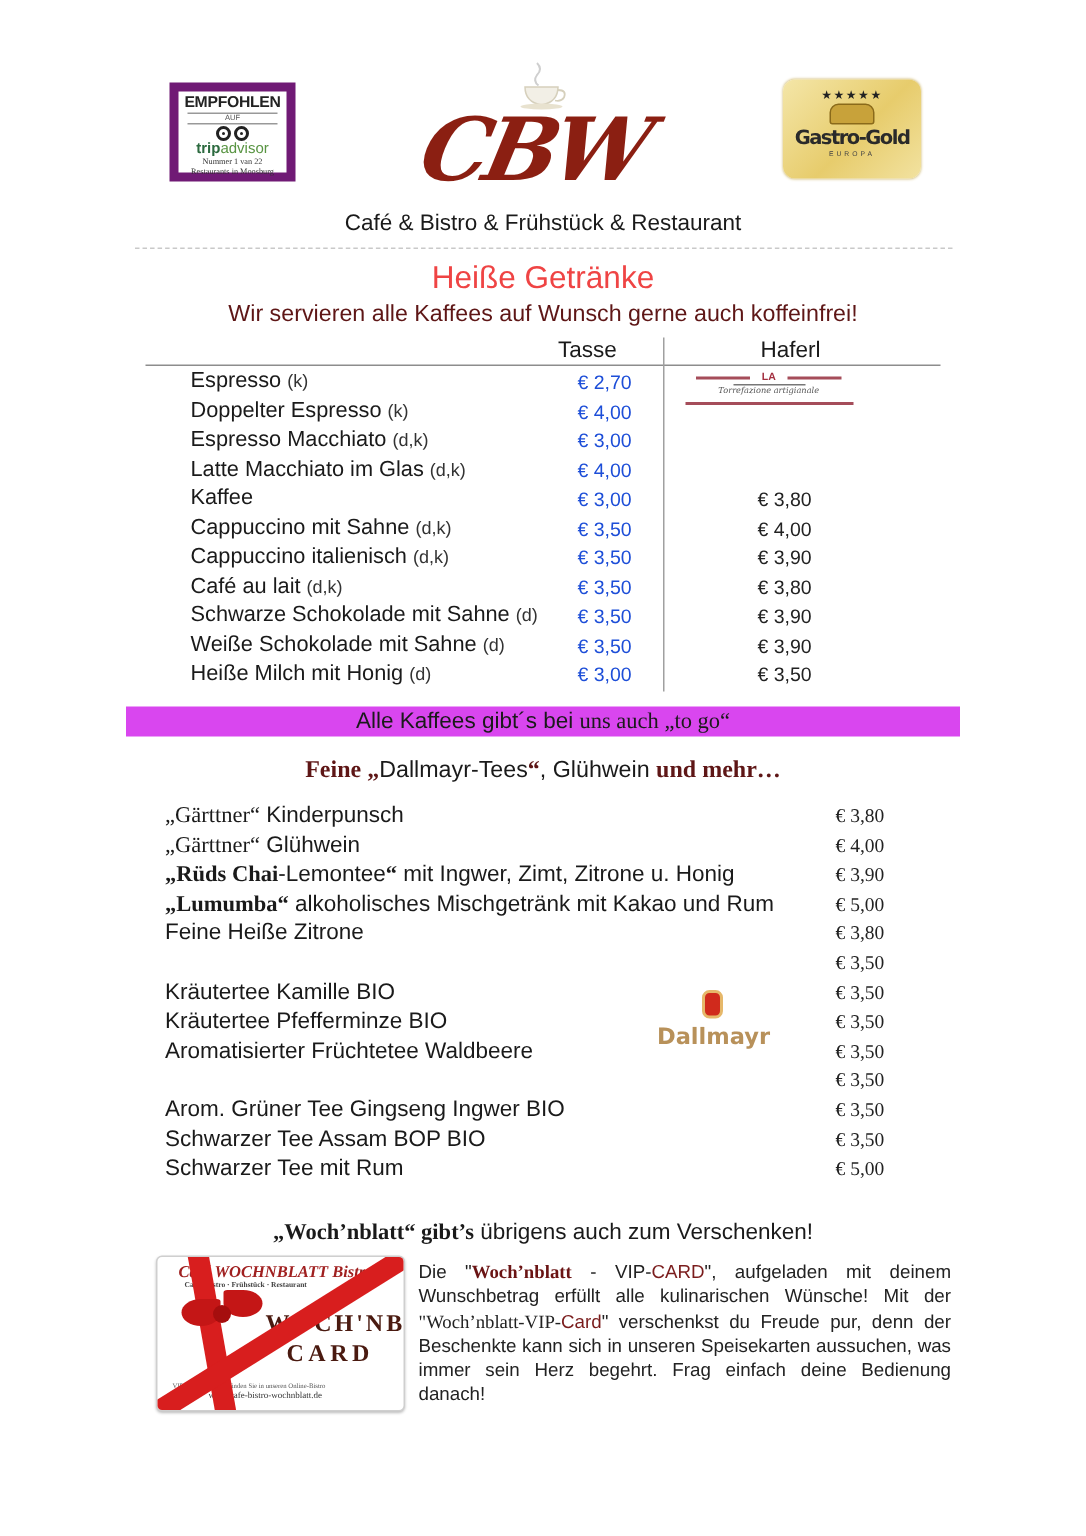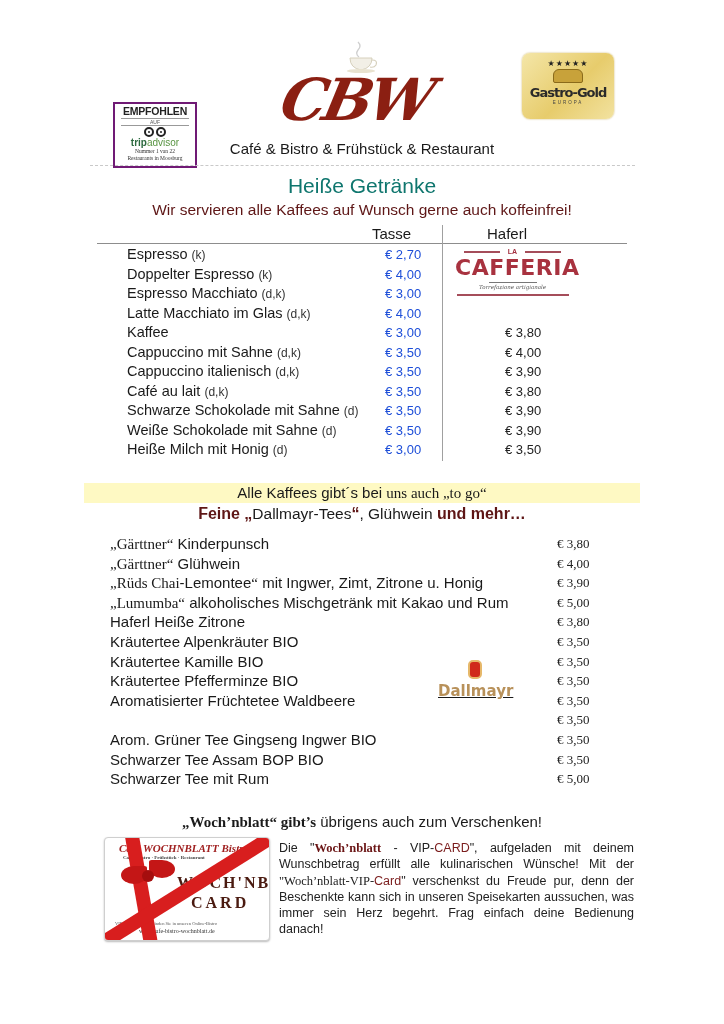--- a/index.html
+++ b/index.html
@@ -1,22 +1,22 @@
 <!DOCTYPE html>
 <html><head>
 <meta charset="utf-8">
 <style>
   html, body { margin:0; padding:0; background:#ffffff; }
   body { width:724px; height:1024px; position:relative; overflow:hidden;
          font-family:"Liberation Sans", sans-serif; color:#1a1a1a; }
   .abs { position:absolute; }
 
   
-  .tripadvisor { left:113px; top:55px; width:84px; height:66px; border:2px solid #701a75; background:#fff;
-                 text-align:center; box-sizing:border-box; padding-top:2px;margin-top:47px; }
+  .tripadvisor { left:113px; top:55px; width:84px; height:66px; border:6px solid #701a75; background:#fff;
+                 text-align:center; box-sizing:border-box; padding-top:2px; }
   .ta-emp { font-weight:bold; font-size:10.5px; letter-spacing:-0.2px; color:#222; line-height:11px; }
   .ta-auf { font-size:5px; color:#555; line-height:6px; border-top:1px solid #999; border-bottom:1px solid #999; margin:1px 6px; }
   .ta-owl { display:flex; justify-content:center; gap:2px; margin-top:1px; }
   .ta-eye { width:10px; height:10px; border:2px solid #222; border-radius:50%; box-sizing:border-box; position:relative; }
   .ta-eye::after { content:""; position:absolute; left:2px; top:2px; width:2px; height:2px; background:#222; border-radius:50%; }
   .ta-brand { font-size:10px; font-weight:bold; line-height:11px; }
   .ta-brand .trip { color:#2c6a3f; }
   .ta-brand .adv { color:#589442; font-weight:normal; }
   .ta-small { font-family:"Liberation Serif", serif; font-size:5.5px; line-height:6.5px; color:#333; }
 
@@ -27,57 +27,57 @@
   .gastro { left:522px; top:53px; width:92px; height:66px; border-radius:8px;
             background:linear-gradient(135deg,#f4e6a8,#e7cc6c 55%,#f2e2a0); box-shadow:0 0 2px #c9b060; text-align:center; }
   .g-stars { font-size:8px; color:#222; letter-spacing:1px; margin-top:6px; line-height:9px; }
   .g-crown { width:28px; height:12px; margin:1px auto 0; background:#c8a23a; border-radius:6px 6px 2px 2px; border:1px solid #8a6a1a; }
   .g-name { font-family:"DejaVu Sans", sans-serif; font-size:13px; font-weight:bold; color:#2a2a2a; letter-spacing:-1px; line-height:15px; margin-top:2px; }
   .g-eu { font-size:4.5px; letter-spacing:2px; color:#444; }
 
   .tagline { left:0; width:724px; top:140px; text-align:center; font-size:15px; color:#1a1a1a; }
   .dash-line { left:90px; width:545px; top:165px; border-top:1px dashed #c9c9c9; }
 
-  .title { left:0; width:724px; top:174px; text-align:center; font-size:21px; color:#0f766e; }
+  .title { left:0; width:724px; top:174px; text-align:center; font-size:21px; color:#ef4444; }
   .subtitle { left:0; width:724px; top:201px; text-align:center; font-size:15.5px; color:#5e1616; }
 
   
   .th { top:225px; font-size:15px; color:#1a1a1a; }
   .th-tasse { left:372px; }
-  .th-haferl { left:487px; }
+  .th-haferl { left:507px; }
   .hline { left:97px; width:530px; top:243px; border-top:1px solid #8d8d8d; }
   .vline { left:442px; top:225px; height:236px; border-left:1px solid #a0a0a0; }
 
   .drink-list { left:127px; top:245px; }
   .drink-row { height:19.5px; font-size:14.5px; line-height:19.5px; white-space:nowrap; position:relative; width:430px; }
   .drink-row .note { font-size:12px; color:#333; }
   .drink-row .p1 { position:absolute; left:258px; font-size:13px; color:#1d4ed8; }
   .drink-row .p2 { position:absolute; left:378px; font-size:13px; color:#222; }
 
   .cafferia { left:455px; top:248px; width:115px; height:70px; text-align:center; }
   .caf-la { display:flex; align-items:center; justify-content:center; gap:8px; font-size:7px; font-weight:bold; color:#a33040; }
   .caf-la span.bar { width:36px; border-top:2px solid #a54d5a; display:inline-block; }
   .caf-name { font-family:"DejaVu Sans", sans-serif; font-weight:bold; font-size:22px; color:#a8323f; letter-spacing:0.5px; line-height:26px; }
   .caf-mid { width:48px; margin:1px auto; border-top:1px solid #777; }
   .caf-sub { font-family:"DejaVu Serif", serif; font-style:italic; font-size:5.5px; color:#555; }
   .caf-bot { width:112px; margin:4px auto 0; border-top:2px solid #a54d5a; }
 
-  .togo-band { left:84px; width:556px; top:471px; height:20px; background:#fef9c3; text-align:center; font-size:15px; line-height:20px;margin-top:12px; }
+  .togo-band { left:84px; width:556px; top:471px; height:20px; background:#d946ef; text-align:center; font-size:15px; line-height:20px; }
   .togo-band .serif { font-family:"Liberation Serif", serif; }
 
   .tea-title { left:0; width:724px; top:505px; text-align:center; font-size:15.5px; }
-  .tea-title .b { font-family:Liberation Sans, sans-serif; font-weight:bold; color:#5e1616; font-size:16px; }
+  .tea-title .b { font-family:Liberation Serif, serif; font-weight:bold; color:#5e1616; font-size:16px; }
 
   .tea-list { left:110px; top:534px; }
   .tea-row { height:19.6px; line-height:19.6px; font-size:15px; white-space:nowrap; position:relative; width:490px; }
   .tea-row .q { font-family:"Liberation Serif", serif; }
-  .tea-row .bq { font-family:"Liberation Serif", serif; font-weight:normal; }
+  .tea-row .bq { font-family:"Liberation Serif", serif; font-weight:bold; }
   .tea-row .price { position:absolute; left:447px; font-family:"Liberation Serif", serif; font-size:13px; color:#222; }
 
-  .dallmayr { left:438px; top:660px; width:74px; height:50px; text-align:left;text-decoration:underline; }
+  .dallmayr { left:438px; top:660px; width:74px; height:50px; text-align:left; }
   .d-crest { width:10px; height:15px; margin:0 auto; background:#d02a1c; border-radius:5px 5px 5px 5px; border:2px solid #e6b86a; box-sizing:content-box; }
   .d-name { font-family:"DejaVu Sans", sans-serif; font-weight:bold; font-size:15px; color:#b8915a; margin-top:3px; }
 
   .gift-title { left:0; width:724px; top:813px; text-align:center; font-size:15px; }
   .gift-title .b { font-family:"Liberation Serif", serif; font-weight:bold; }
 
   .vip-card { left:104px; top:837px; width:164px; height:102px; border:1px solid #cfcfcf; border-radius:4px; background:#fff;
               overflow:hidden; box-shadow:0 1px 2px #bbb; }
   .vc-top { position:absolute; left:14px; top:4px; font-family:"Liberation Serif", serif; font-style:italic; font-weight:bold; font-size:11px; color:#a02020; }
   .vc-sub { position:absolute; left:18px; top:17px; font-family:"Liberation Serif", serif; font-weight:bold; font-size:5px; color:#444; width:130px; }
@@ -152,41 +152,40 @@
   <div class="drink-row"><span>Weiße Schokolade mit Sahne</span> <span class="note">(d)</span><span class="p1">€ 3,50</span><span class="p2">€ 3,90</span></div>
   <div class="drink-row"><span>Heiße Milch mit Honig </span> <span class="note">(d)</span><span class="p1">€ 3,00</span><span class="p2">€ 3,50</span></div>
 </div>
 
 <div class="abs cafferia">
   <div class="caf-la">
       <span class="bar"></span>
       <span>LA</span>
       <span class="bar"></span>
     </div>
-  <div class="caf-name">CAFFERIA</div>
   <div class="caf-mid"></div>
   <div class="caf-sub">Torrefazione artigianale</div>
   <div class="caf-bot"></div>
 </div>
 
 <div class="abs togo-band">
   <span>Alle Kaffees gibt´s bei </span><span class="serif">uns auch „to go“</span>
 </div>
 
 <div class="abs tea-title">
   <span class="b">Feine „</span><span>Dallmayr-Tees</span><span class="b">“</span><span>, Glühwein </span><span class="b">und mehr…</span>
 </div>
 
 <div class="abs tea-list">
   <div class="tea-row"><span class="q">„Gärttner“</span><span> Kinderpunsch</span><span class="price">€ 3,80</span></div>
   <div class="tea-row"><span class="q">„Gärttner“</span><span> Glühwein</span><span class="price">€ 4,00</span></div>
   <div class="tea-row"><span class="bq">„Rüds Chai</span><span>-Lemontee</span><span class="bq">“</span><span> mit Ingwer, Zimt, Zitrone u. Honig</span><span class="price">€ 3,90</span></div>
   <div class="tea-row"><span class="bq">„Lumumba“</span><span> alkoholisches Mischgetränk mit Kakao und Rum</span><span class="price">€ 5,00</span></div>
-  <div class="tea-row"><span>Haferl Heiße Zitrone</span><span class="price">€ 3,80</span></div>
-  <div class="tea-row"><span>Kräutertee Alpenkräuter BIO</span><span class="price">€ 3,50</span></div>
+  <div class="tea-row"><span>Feine Heiße Zitrone</span><span class="price">€ 3,80</span></div>
+  <div class="tea-row"><span class="price">€ 3,50</span></div>
   <div class="tea-row"><span>Kräutertee Kamille BIO</span><span class="price">€ 3,50</span></div>
   <div class="tea-row"><span>Kräutertee Pfefferminze BIO</span><span class="price">€ 3,50</span></div>
   <div class="tea-row"><span>Aromatisierter Früchtetee Waldbeere</span><span class="price">€ 3,50</span></div>
   <div class="tea-row"><span class="price">€ 3,50</span></div>
   <div class="tea-row"><span>Arom. Grüner Tee Gingseng Ingwer BIO</span><span class="price">€ 3,50</span></div>
   <div class="tea-row"><span>Schwarzer Tee Assam BOP BIO</span><span class="price">€ 3,50</span></div>
   <div class="tea-row"><span>Schwarzer Tee mit Rum</span><span class="price">€ 5,00</span></div>
 </div>
 
 <div class="abs dallmayr">

